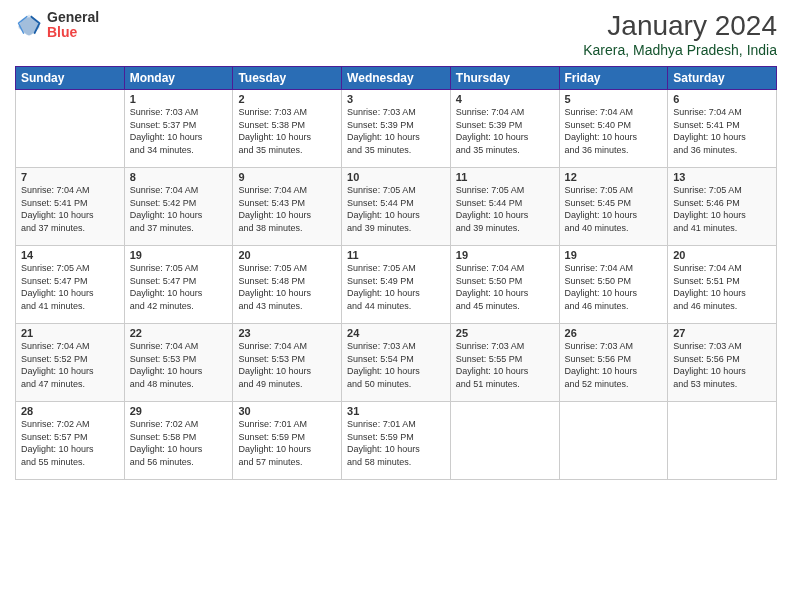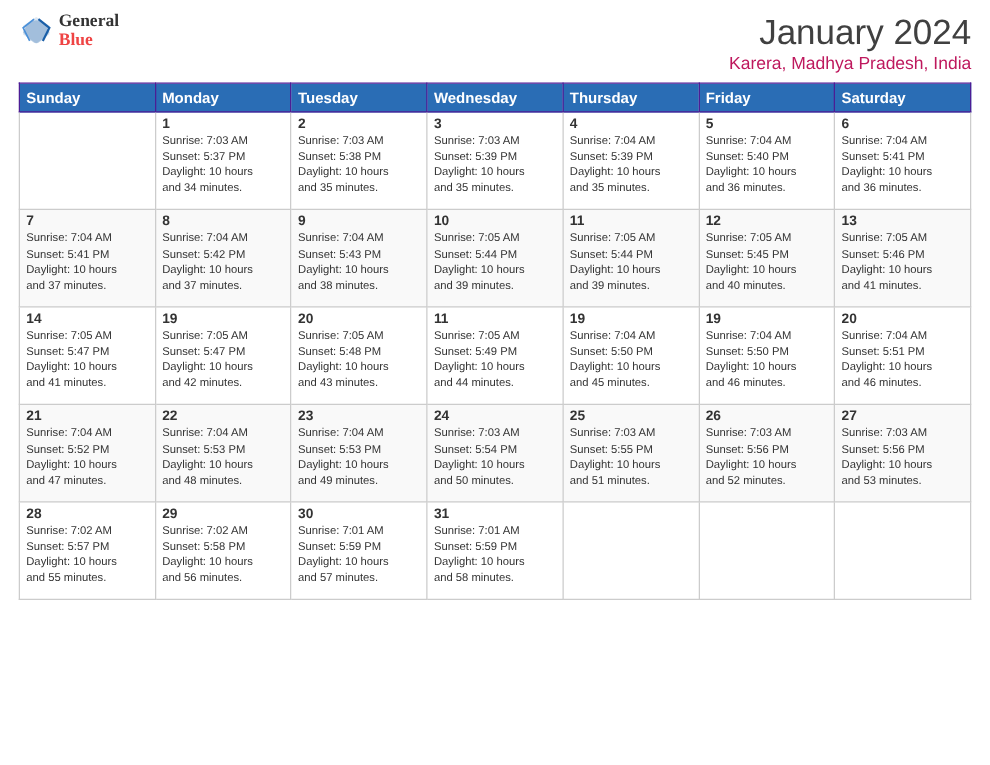--- a/index.html
+++ b/index.html
@@ -17,23 +17,22 @@
       padding: 10px 15px 10px 15px;
     }
     .header {
       display: flex;
       justify-content: space-between;
       align-items: flex-start;
       margin-bottom: 8px;
     }
     .logo {
       display: flex;
-      align-items: flex-start;
+      align-items: center;
       gap: 4px;
-      font-family: Liberation Serif, serif;
     }
     .logo-text {
       display: flex;
       flex-direction: column;
       line-height: 1.1;
     }
     .logo-general {
       font-size: 14px;
       font-weight: bold;
       color: #333;
@@ -50,21 +49,21 @@
     .title-block {
       text-align: right;
     }
     .month-title {
       font-size: 28px;
       font-weight: normal;
       color: #404040;
     }
     .subtitle {
       font-size: 14px;
-      color: #be185d;
+      color: #14532d;
     }
     table {
       width: 100%;
       border-collapse: collapse;
       table-layout: fixed;
     }
     thead tr {
       background-color: #2a6db5;
     }
     thead th {

